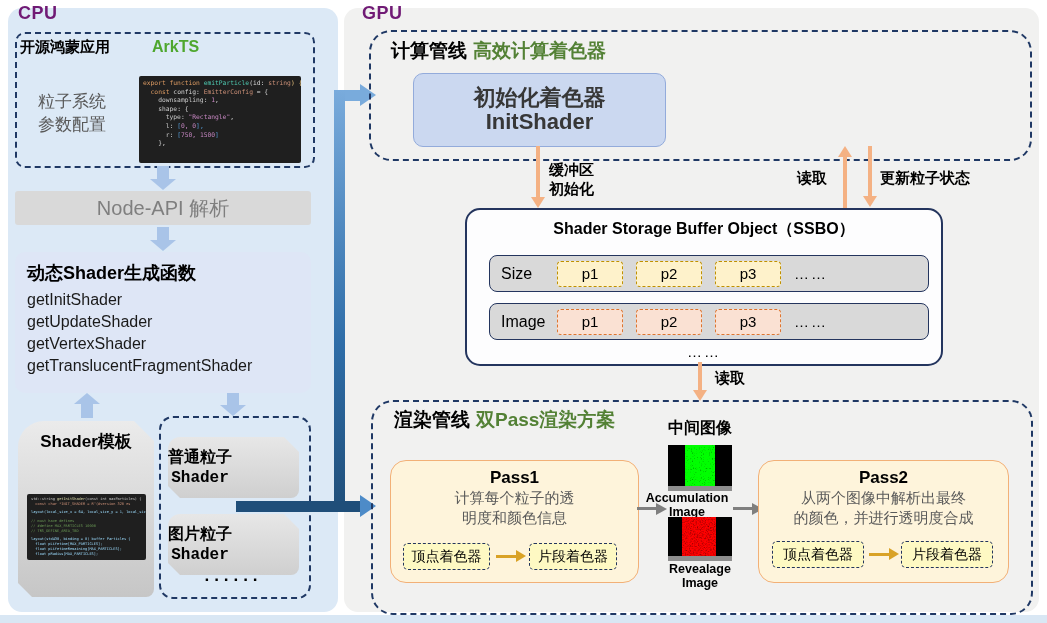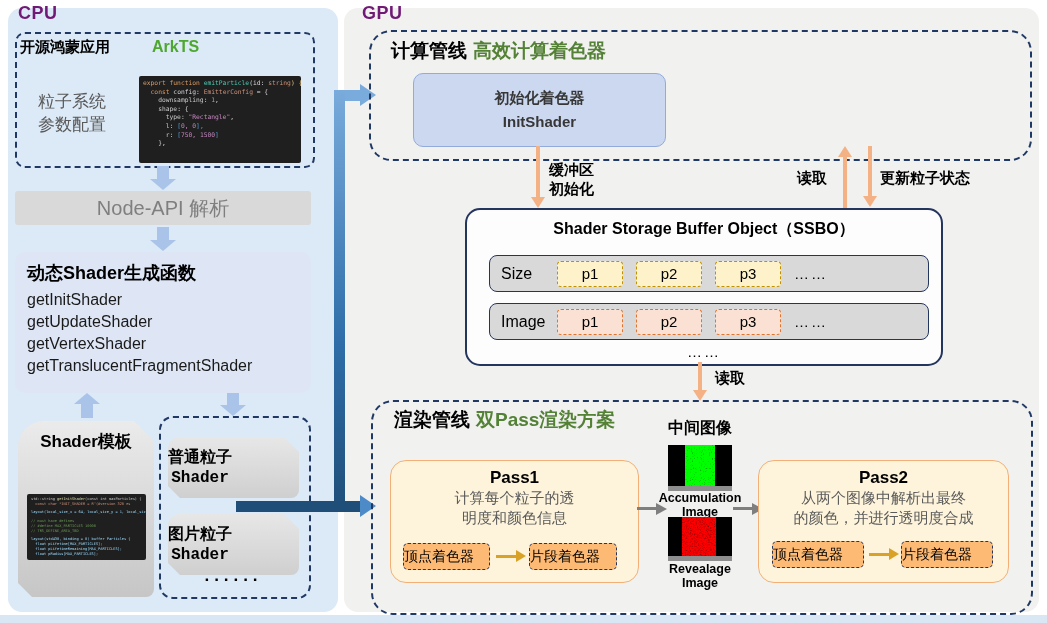--- a/index.html
+++ b/index.html
@@ -30,38 +30,38 @@
   .snip-big{border-radius:26px 0 8px 0;background:linear-gradient(180deg,#EBEBEB,#C6C6C6);
             clip-path:polygon(0 0,calc(100% - 20px) 0,100% 20px,100% 100%,14px 100%,0 calc(100% - 14px));}
   .snip-small{border-radius:12px 0 8px 0;background:linear-gradient(180deg,#E7E7E7,#CFCFCF);
             clip-path:polygon(0 0,calc(100% - 15px) 0,100% 15px,100% 100%,12px 100%,0 calc(100% - 12px));
             display:flex;flex-direction:column;align-items:flex-start;justify-content:center;font-family:Liberation Mono, monospace;}
   .snip-small .ln{font-size:16px;font-weight:bold;line-height:20px;}
   .tmpl-title{font-size:17px;font-weight:bold;text-align:center;}
   .dots-big{font-size:17px;font-weight:bold;letter-spacing:4px;text-align:center;}
   .shader-unit{background:#CBD8F0;border:1.5px solid #93ABDB;border-radius:10px;display:flex;
                flex-direction:column;align-items:center;justify-content:center;color:#373737;}
-  .shader-unit .ln{font-size:15px;font-weight:bold;line-height:24px;}
+  .shader-unit .ln{font-size:22px;font-weight:bold;line-height:24px;}
   .olabel{font-size:15px;font-weight:bold;white-space:pre-line;line-height:19px;}
   .ssbo{background:#FDFDFE;border:2.5px solid #24355E;border-radius:15px;}
   .ssbo-title{font-size:16px;font-weight:bold;text-align:center;}
   .ssbo-row{background:#D9D9D9;border:1.5px solid #24355E;border-radius:8px;display:flex;
             align-items:center;padding-left:11px;box-sizing:border-box;}
   .row-label{font-size:16px;width:56px;}
   .cells{display:flex;align-items:center;}
   .cell{width:66px;height:26px;border-radius:4px;display:flex;align-items:center;justify-content:center;
         font-size:15px;margin-right:13px;box-sizing:border-box;}
   .cell-yellow{background:#FEF2CB;border:1.6px dashed #BF9000;}
   .cell-orange{background:#FAE1D3;border:1.6px dashed #DD7530;}
   .row-dots{font-size:15px;letter-spacing:2px;}
   .passbox{background:#FEF4DB;border:1.5px solid #F2B077;border-radius:16px;}
   .pass-title{font-size:17px;font-weight:bold;text-align:center;}
   .pass-body{font-size:15px;line-height:20px;color:#5A5A5A;text-align:center;white-space:pre-line;}
-  .chip{background:#fdba74;border:1.8px dashed #24355E;border-radius:5px;display:flex;
-        align-items:center;justify-content:flex-start;font-size:14px;box-sizing:border-box;}
+  .chip{background:#fef9c3;border:1.8px dashed #24355E;border-radius:5px;display:flex;
+        align-items:center;justify-content:center;font-size:14px;box-sizing:border-box;}
   .mid-title{font-size:16px;font-weight:bold;text-align:center;}
   .img-label{font-size:12.5px;font-weight:bold;text-align:center;line-height:14px;white-space:pre-line;}
   .tri{width:0;height:0;position:absolute;}
   .bas{background:#A9C4E8;position:absolute;}
   .bah-down{border-left:13px solid transparent;border-right:13px solid transparent;border-top:11px solid #A9C4E8;}
   .bah-up{border-left:13px solid transparent;border-right:13px solid transparent;border-bottom:11px solid #A9C4E8;}
   .oshaft{background:#F4B183;position:absolute;}
   .oh-down{border-left:7px solid transparent;border-right:7px solid transparent;border-top:11px solid #F4B183;}
   .oh-up{border-left:7px solid transparent;border-right:7px solid transparent;border-bottom:11px solid #F4B183;}
   .gshaft{background:#7F7F7F;position:absolute;}
@@ -244,21 +244,21 @@
   <div class="abs chip" style="left:529px;top:543px;width:88px;height:27px;">
     <span>片段着色器</span>
   </div>
 
   <div class="abs mid-title" style="left:652px;top:418px;width:96px;">中间图像</div>
   <svg class="abs" style="left:668px;top:445px;" width="64" height="46">
     <rect width="64" height="46" fill="#000"></rect>
     <rect x="17" y="0" width="30" height="41" filter="url(#nz-g)"></rect>
     <rect x="0" y="41" width="64" height="5" fill="#8E8E8E"></rect>
   </svg>
-  <div class="abs img-label" style="left:650px;top:491px;width:100px;">Accumulation
+  <div class="abs img-label" style="left:637px;top:491px;width:100px;">Accumulation
 Image</div>
   <svg class="abs" style="left:668px;top:517px;" width="64" height="44">
     <rect width="64" height="44" fill="#000"></rect>
     <rect x="14" y="0" width="34" height="39" filter="url(#nz-r)"></rect>
     <rect x="0" y="39" width="64" height="5" fill="#8E8E8E"></rect>
   </svg>
   <div class="abs img-label" style="left:650px;top:562px;width:100px;">Revealage
 Image</div>
 
   <div class="gshaft" style="left:637px;top:507px;width:19px;height:3px;"></div>

